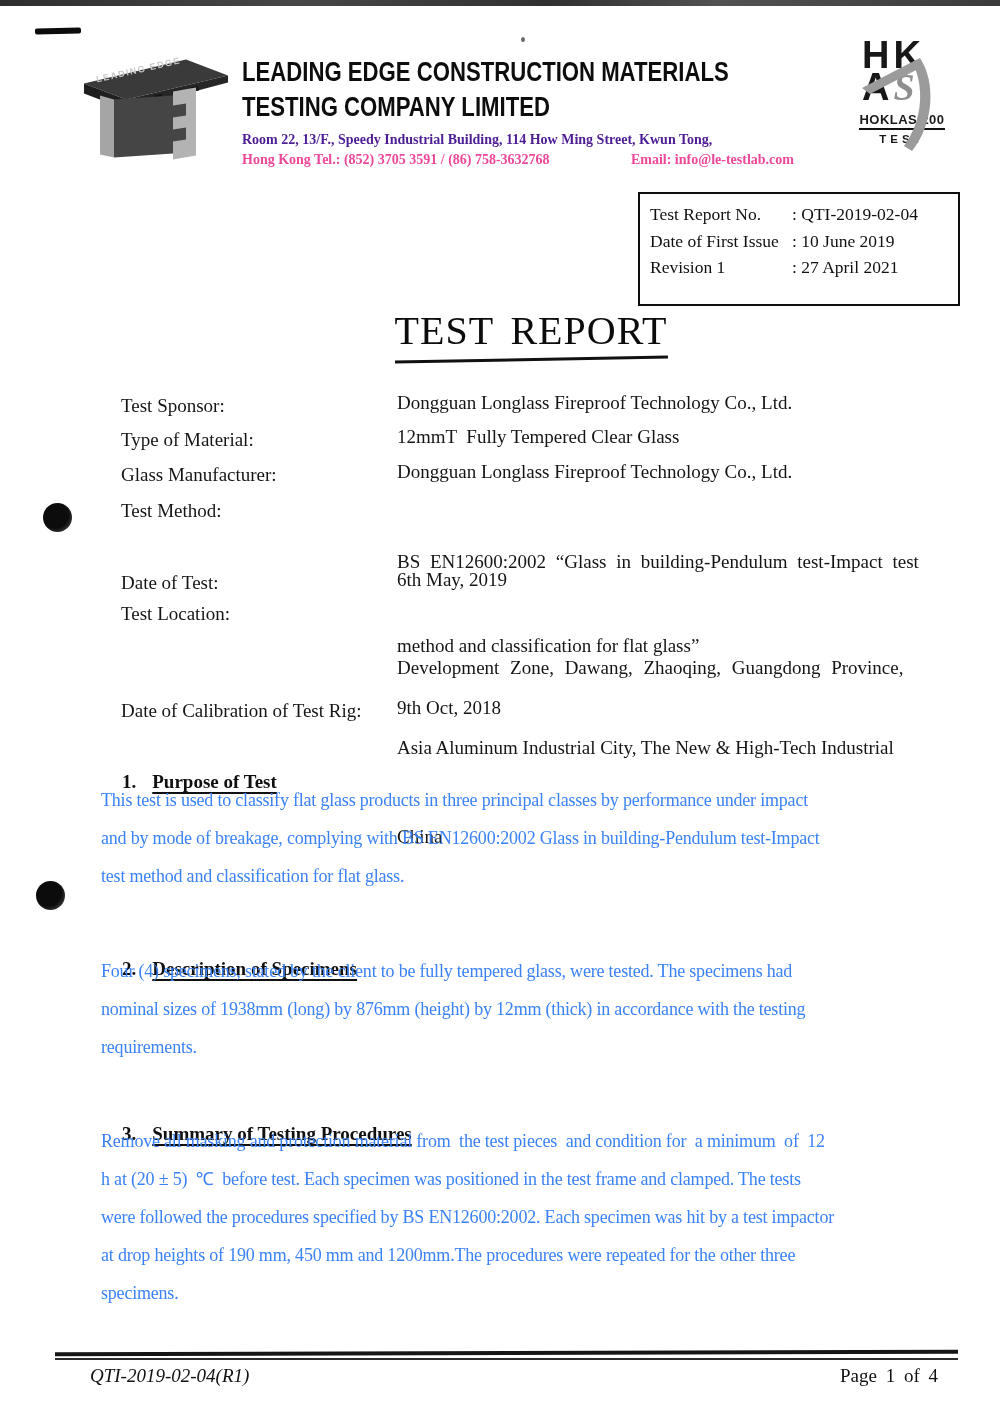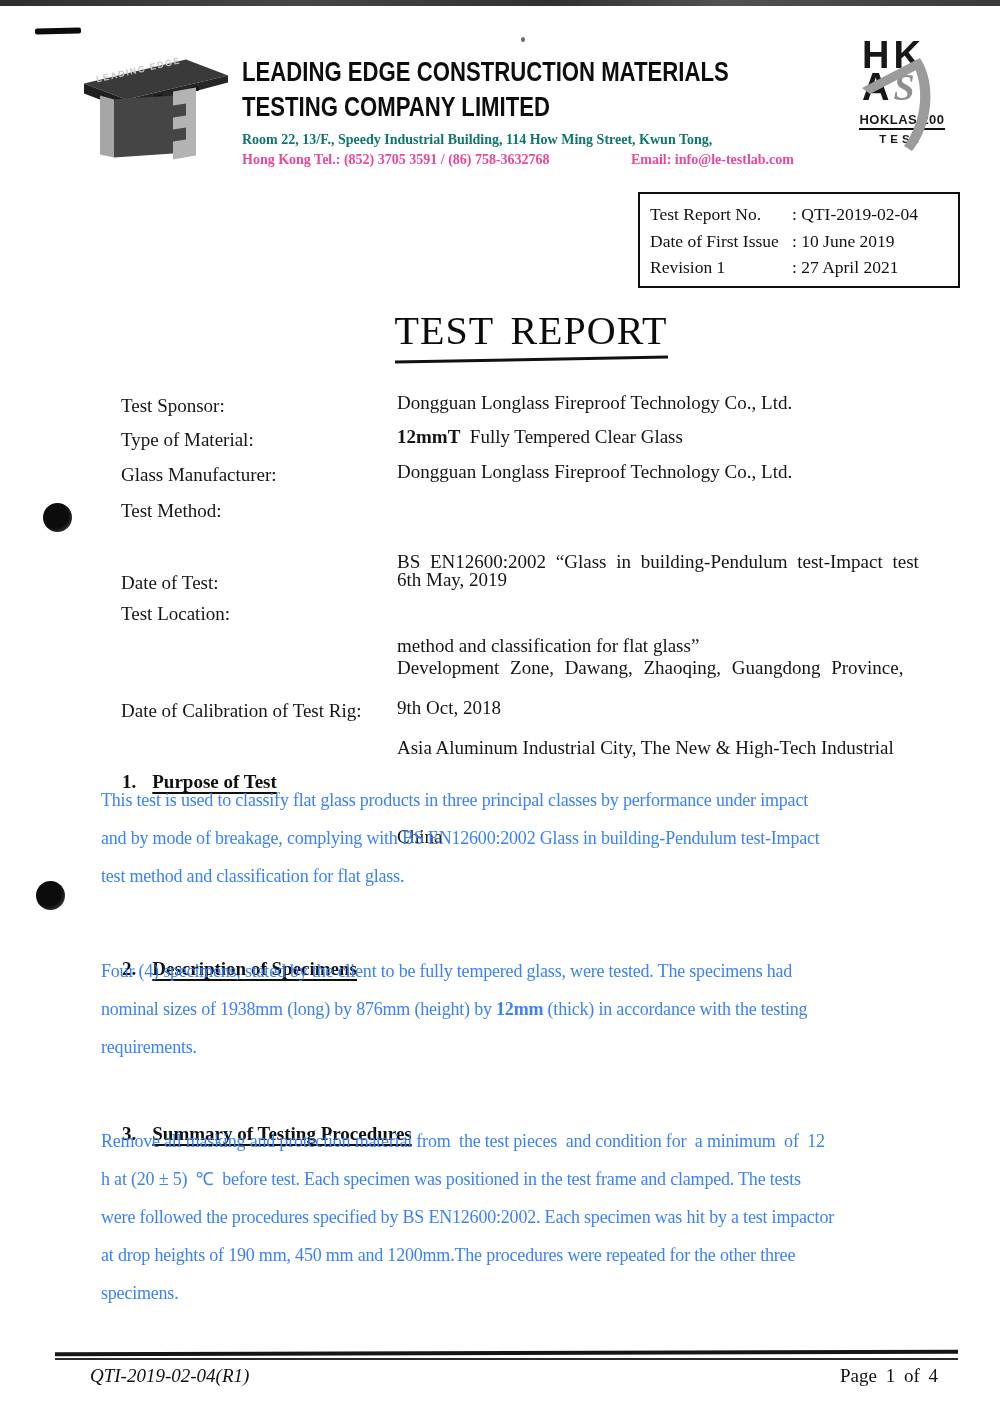--- a/index.html
+++ b/index.html
@@ -16,54 +16,54 @@
     background:radial-gradient(circle at 42% 42%, #0c0c0c 55%, #2e2e2e 72%, #8a8a8a 90%, rgba(255,255,255,0) 100%);}
   .hole-1{left:43px;top:503px;}
   .hole-2{left:36px;top:881px;}
 
   
   .logo{position:absolute;left:70px;top:48px;width:160px;height:118px;}
   .company{position:absolute;left:242px;top:55px;width:580px;}
   .company-names{transform:scaleX(0.82);transform-origin:left top;
     font-family:"Liberation Sans",sans-serif;font-weight:bold;font-size:27px;line-height:1.28;
     color:#0d0d0d;white-space:nowrap;}
-  .company-address{margin-top:8px;font-weight:bold;font-size:14px;white-space:nowrap;color:#0f766e;}
+  .company-address{margin-top:8px;font-weight:bold;font-size:14px;white-space:nowrap;color:#4c1d95;}
   .company-contact{display:flex;justify-content:space-between;width:552px;font-weight:bold;
     font-size:14px;margin-top:4px;color:#ec4899;}
 
   .hkas{position:absolute;left:848px;top:40px;width:108px;text-align:center;}
   .hkas-letters{position:relative;width:80px;margin:0 auto;text-align:left;
     font-family:"Liberation Sans",sans-serif;font-weight:bold;font-size:38px;line-height:0.84;
     letter-spacing:4px;color:#181818;}
   .hkas-s{color:#8f8f8f;font-family:"Liberation Serif",serif;font-style:italic;}
   .hkas-tick{position:absolute;left:-8px;top:-16px;width:112px;height:140px;}
   .hkas-hoklas{display:inline-block;margin-top:8px;font-family:"Liberation Sans",sans-serif;
     font-weight:bold;font-size:13px;letter-spacing:0.5px;border-bottom:2px solid #111;
     padding-bottom:1px;color:#1a1a1a;}
   .hkas-test{margin-top:3px;font-family:"Liberation Sans",sans-serif;font-weight:bold;
     font-size:11.5px;letter-spacing:4px;color:#1a1a1a;}
 
   
   .report-box{position:absolute;left:638px;top:192px;width:302px;border:2px solid #0f0f0f;
-    padding:7px 6px 5px 10px;font-size:17.5px;line-height:1.52;color:#111;}
+    padding:7px 6px 23px 10px;font-size:17.5px;line-height:1.52;color:#111;}
   .rb-row{display:flex;}
   .rb-label{width:142px;flex:none;}
   .rb-value{flex:1;white-space:pre;}
 
   
   .report-title{position:absolute;left:531px;top:307px;transform:translateX(-50%);
     font-size:40px;letter-spacing:1px;word-spacing:6px;color:#0c0c0c;white-space:nowrap;}
   .title-underline{position:absolute;left:395px;top:358px;width:273px;height:3px;background:#111;
     transform:rotate(-1.1deg);}
 
   
   .i-label{position:absolute;left:121px;font-size:19px;white-space:pre;}
   .i-value{position:absolute;left:397px;font-size:19px;white-space:pre;}
   .i-line{white-space:pre;line-height:26px;}
-  .b{font-weight:bold;margin-top:31px;}
+  .b{font-weight:normal;margin-top:31px;}
   .method-block{line-height:26px;}
   .method-l1{word-spacing:5px;}
   .method-l2{margin-top:6px;}
   .loc-block{line-height:27px;}
   .loc-l2{word-spacing:6px;}
   .loc-l3{margin-top:9px;}
 
   
   .sec-heading{position:absolute;left:103px;font-size:19px;font-weight:bold;color:#101010;white-space:pre;}
   .sec-heading .h-text{margin-left:16px;text-decoration:underline;text-decoration-thickness:2px;

